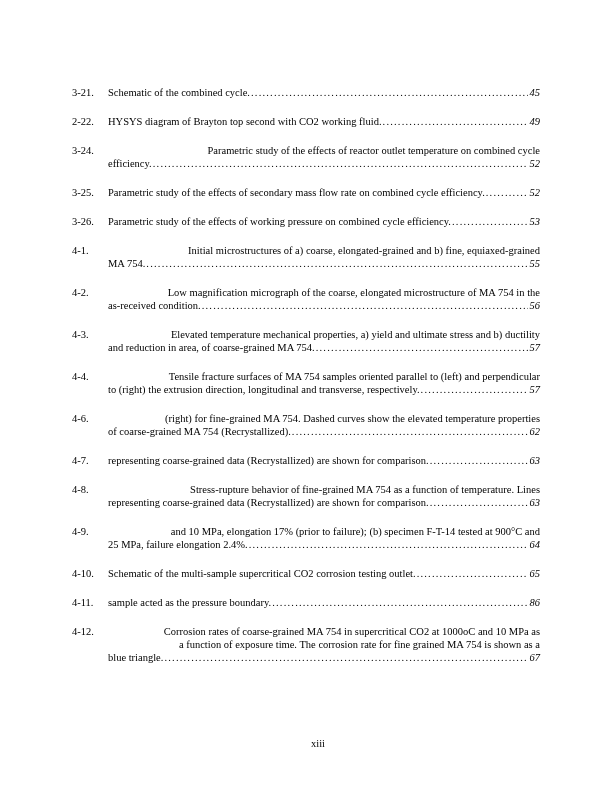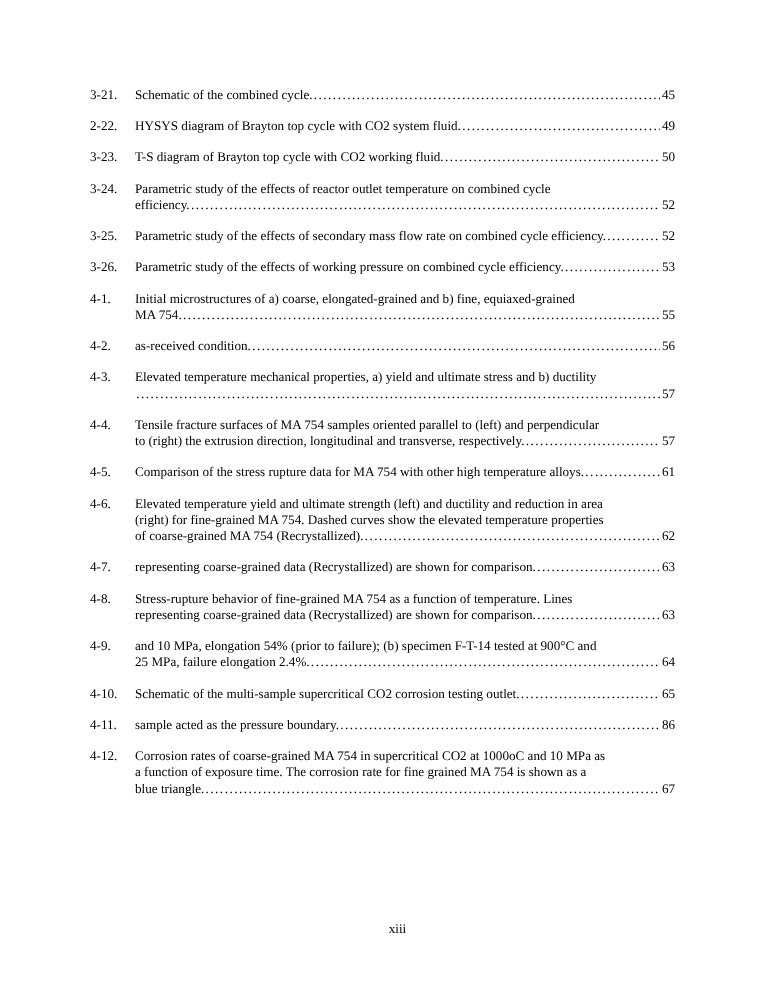--- a/index.html
+++ b/index.html
@@ -9,38 +9,38 @@
     height: 792px;
     margin: 0 auto;
     background: #ffffff;
     color: #000000;
     font-family: "Liberation Serif", "DejaVu Serif", serif;
     font-size: 10.5px;
     box-sizing: border-box;
     padding: 70px 72px 0 72px;
     overflow: hidden;
   }
-  .entry { display: flex; margin-bottom: 12px; }
+  .entry { display: flex; margin-bottom: 12px; margin-top: 16px; }
   .num { flex: 0 0 36px; width: 36px; line-height: 13px; }
-  .cap { flex: 1 1 auto; min-width: 0; }
+  .cap { flex: 1 1 auto; min-width: 0; text-align: right; }
   .line { line-height: 13px; white-space: nowrap; font-family: Liberation Serif, serif; }
   .lastline { display: flex; align-items: baseline; line-height: 13px; }
   .t { white-space: nowrap; flex: 0 0 auto; }
   .dots {
     flex: 1 1 auto;
     overflow: hidden;
     white-space: nowrap;
     margin: 0 2px 0 1px;
     min-width: 8px;
   }
   .dots::after {
     content: "....................................................................................................................................................................................................................................................................";
     letter-spacing: 1.2px;
   }
-  .pageno { flex: 0 0 auto; white-space: nowrap; }
+  .pageno { flex: 0 0 auto; white-space: nowrap; font-style: italic; }
   .footer {
     position: absolute;
     left: 0;
     right: 0;
     top: 737px;
     text-align: center;
     line-height: 13px;
     padding-left: 24px;
   }
 </style>
@@ -58,37 +58,27 @@
         <span class="dots"></span>
         <span class="pageno">45</span>
       </div>
     </div>
   </div>
 
   <div class="entry">
     <span class="num">2-22.</span>
     <div class="cap">
       <div class="lastline">
-        <span class="t">HYSYS diagram of Brayton top cycle with CO2 system fluid.</span>
+        <span class="t">HYSYS diagram of Brayton top second with CO2 working fluid.</span>
         <span class="dots"></span>
         <span class="pageno">49</span>
       </div>
     </div>
   </div>
 
-  <div class="entry">
-    <span class="num">3-23.</span>
-    <div class="cap">
-      <div class="lastline">
-        <span class="t">T-S diagram of Brayton top cycle with CO2 working fluid.</span>
-        <span class="dots"></span>
-        <span class="pageno">50</span>
-      </div>
-    </div>
-  </div>
 
   <div class="entry">
     <span class="num">3-24.</span>
     <div class="cap">
       <div class="line">Parametric study of the effects of reactor outlet temperature on combined cycle</div>
           <div class="lastline">
         <span class="t">efficiency.</span>
         <span class="dots"></span>
         <span class="pageno">52</span>
       </div>
@@ -125,66 +115,57 @@
         <span class="t">MA 754.</span>
         <span class="dots"></span>
         <span class="pageno">55</span>
       </div>
     </div>
   </div>
 
   <div class="entry">
     <span class="num">4-2.</span>
     <div class="cap">
+      <div class="line">Low magnification micrograph of the coarse, elongated microstructure of MA 754 in the</div>
           <div class="lastline">
         <span class="t">as-received condition.</span>
         <span class="dots"></span>
         <span class="pageno">56</span>
       </div>
     </div>
   </div>
 
   <div class="entry">
     <span class="num">4-3.</span>
     <div class="cap">
       <div class="line">Elevated temperature mechanical properties, a) yield and ultimate stress and b) ductility</div>
           <div class="lastline">
+        <span class="t">and reduction in area, of coarse-grained MA 754.</span>
         <span class="dots"></span>
         <span class="pageno">57</span>
       </div>
     </div>
   </div>
 
   <div class="entry">
     <span class="num">4-4.</span>
     <div class="cap">
       <div class="line">Tensile fracture surfaces of MA 754 samples oriented parallel to (left) and perpendicular</div>
           <div class="lastline">
         <span class="t">to (right) the extrusion direction, longitudinal and transverse, respectively.</span>
         <span class="dots"></span>
         <span class="pageno">57</span>
       </div>
     </div>
   </div>
 
-  <div class="entry">
-    <span class="num">4-5.</span>
-    <div class="cap">
-      <div class="lastline">
-        <span class="t">Comparison of the stress rupture data for MA 754 with other high temperature alloys.</span>
-        <span class="dots"></span>
-        <span class="pageno">61</span>
-      </div>
-    </div>
-  </div>
 
   <div class="entry">
     <span class="num">4-6.</span>
     <div class="cap">
-      <div class="line">Elevated temperature yield and ultimate strength (left) and ductility and reduction in area</div>
           <div class="line">(right) for fine-grained MA 754. Dashed curves show the elevated temperature properties</div>
           <div class="lastline">
         <span class="t">of coarse-grained MA 754 (Recrystallized).</span>
         <span class="dots"></span>
         <span class="pageno">62</span>
       </div>
     </div>
   </div>
 
   <div class="entry">
@@ -206,21 +187,21 @@
         <span class="t">representing coarse-grained data (Recrystallized) are shown for comparison.</span>
         <span class="dots"></span>
         <span class="pageno">63</span>
       </div>
     </div>
   </div>
 
   <div class="entry">
     <span class="num">4-9.</span>
     <div class="cap">
-          <div class="line">and 10 MPa, elongation 54% (prior to failure); (b) specimen F-T-14 tested at 900°C and</div>
+          <div class="line">and 10 MPa, elongation 17% (prior to failure); (b) specimen F-T-14 tested at 900°C and</div>
           <div class="lastline">
         <span class="t">25 MPa, failure elongation 2.4%.</span>
         <span class="dots"></span>
         <span class="pageno">64</span>
       </div>
     </div>
   </div>
 
   <div class="entry">
     <span class="num">4-10.</span>

